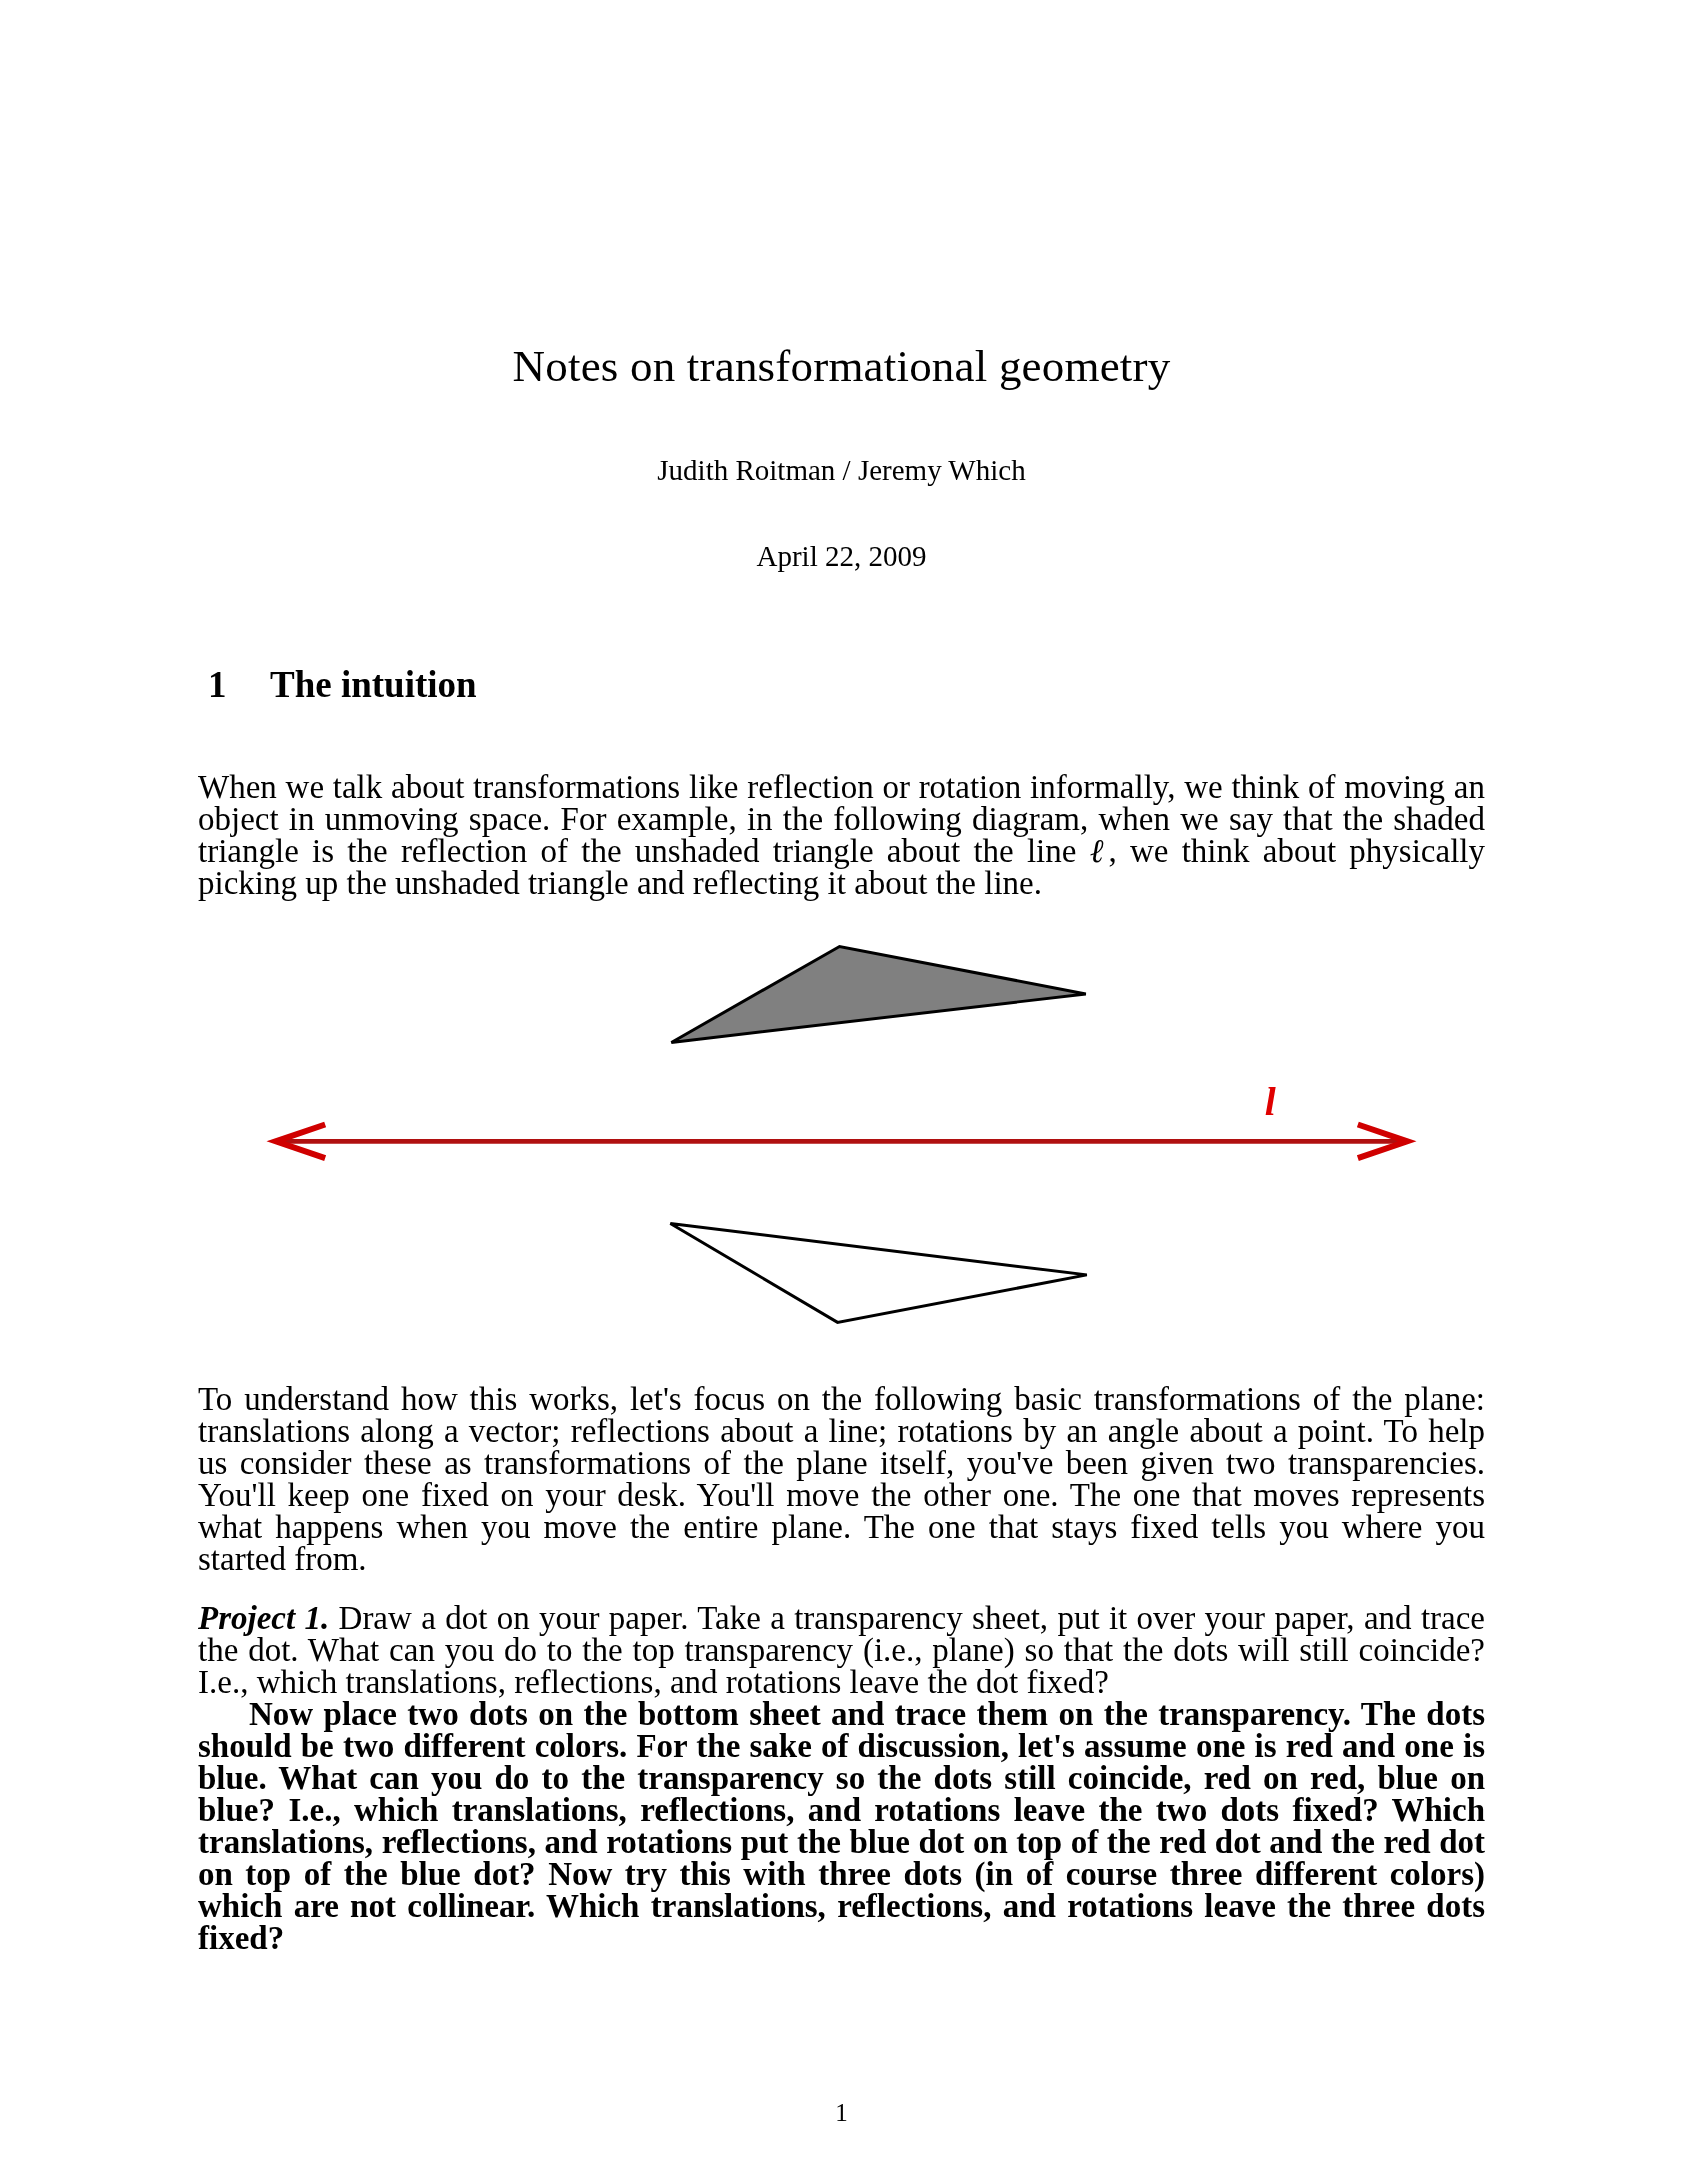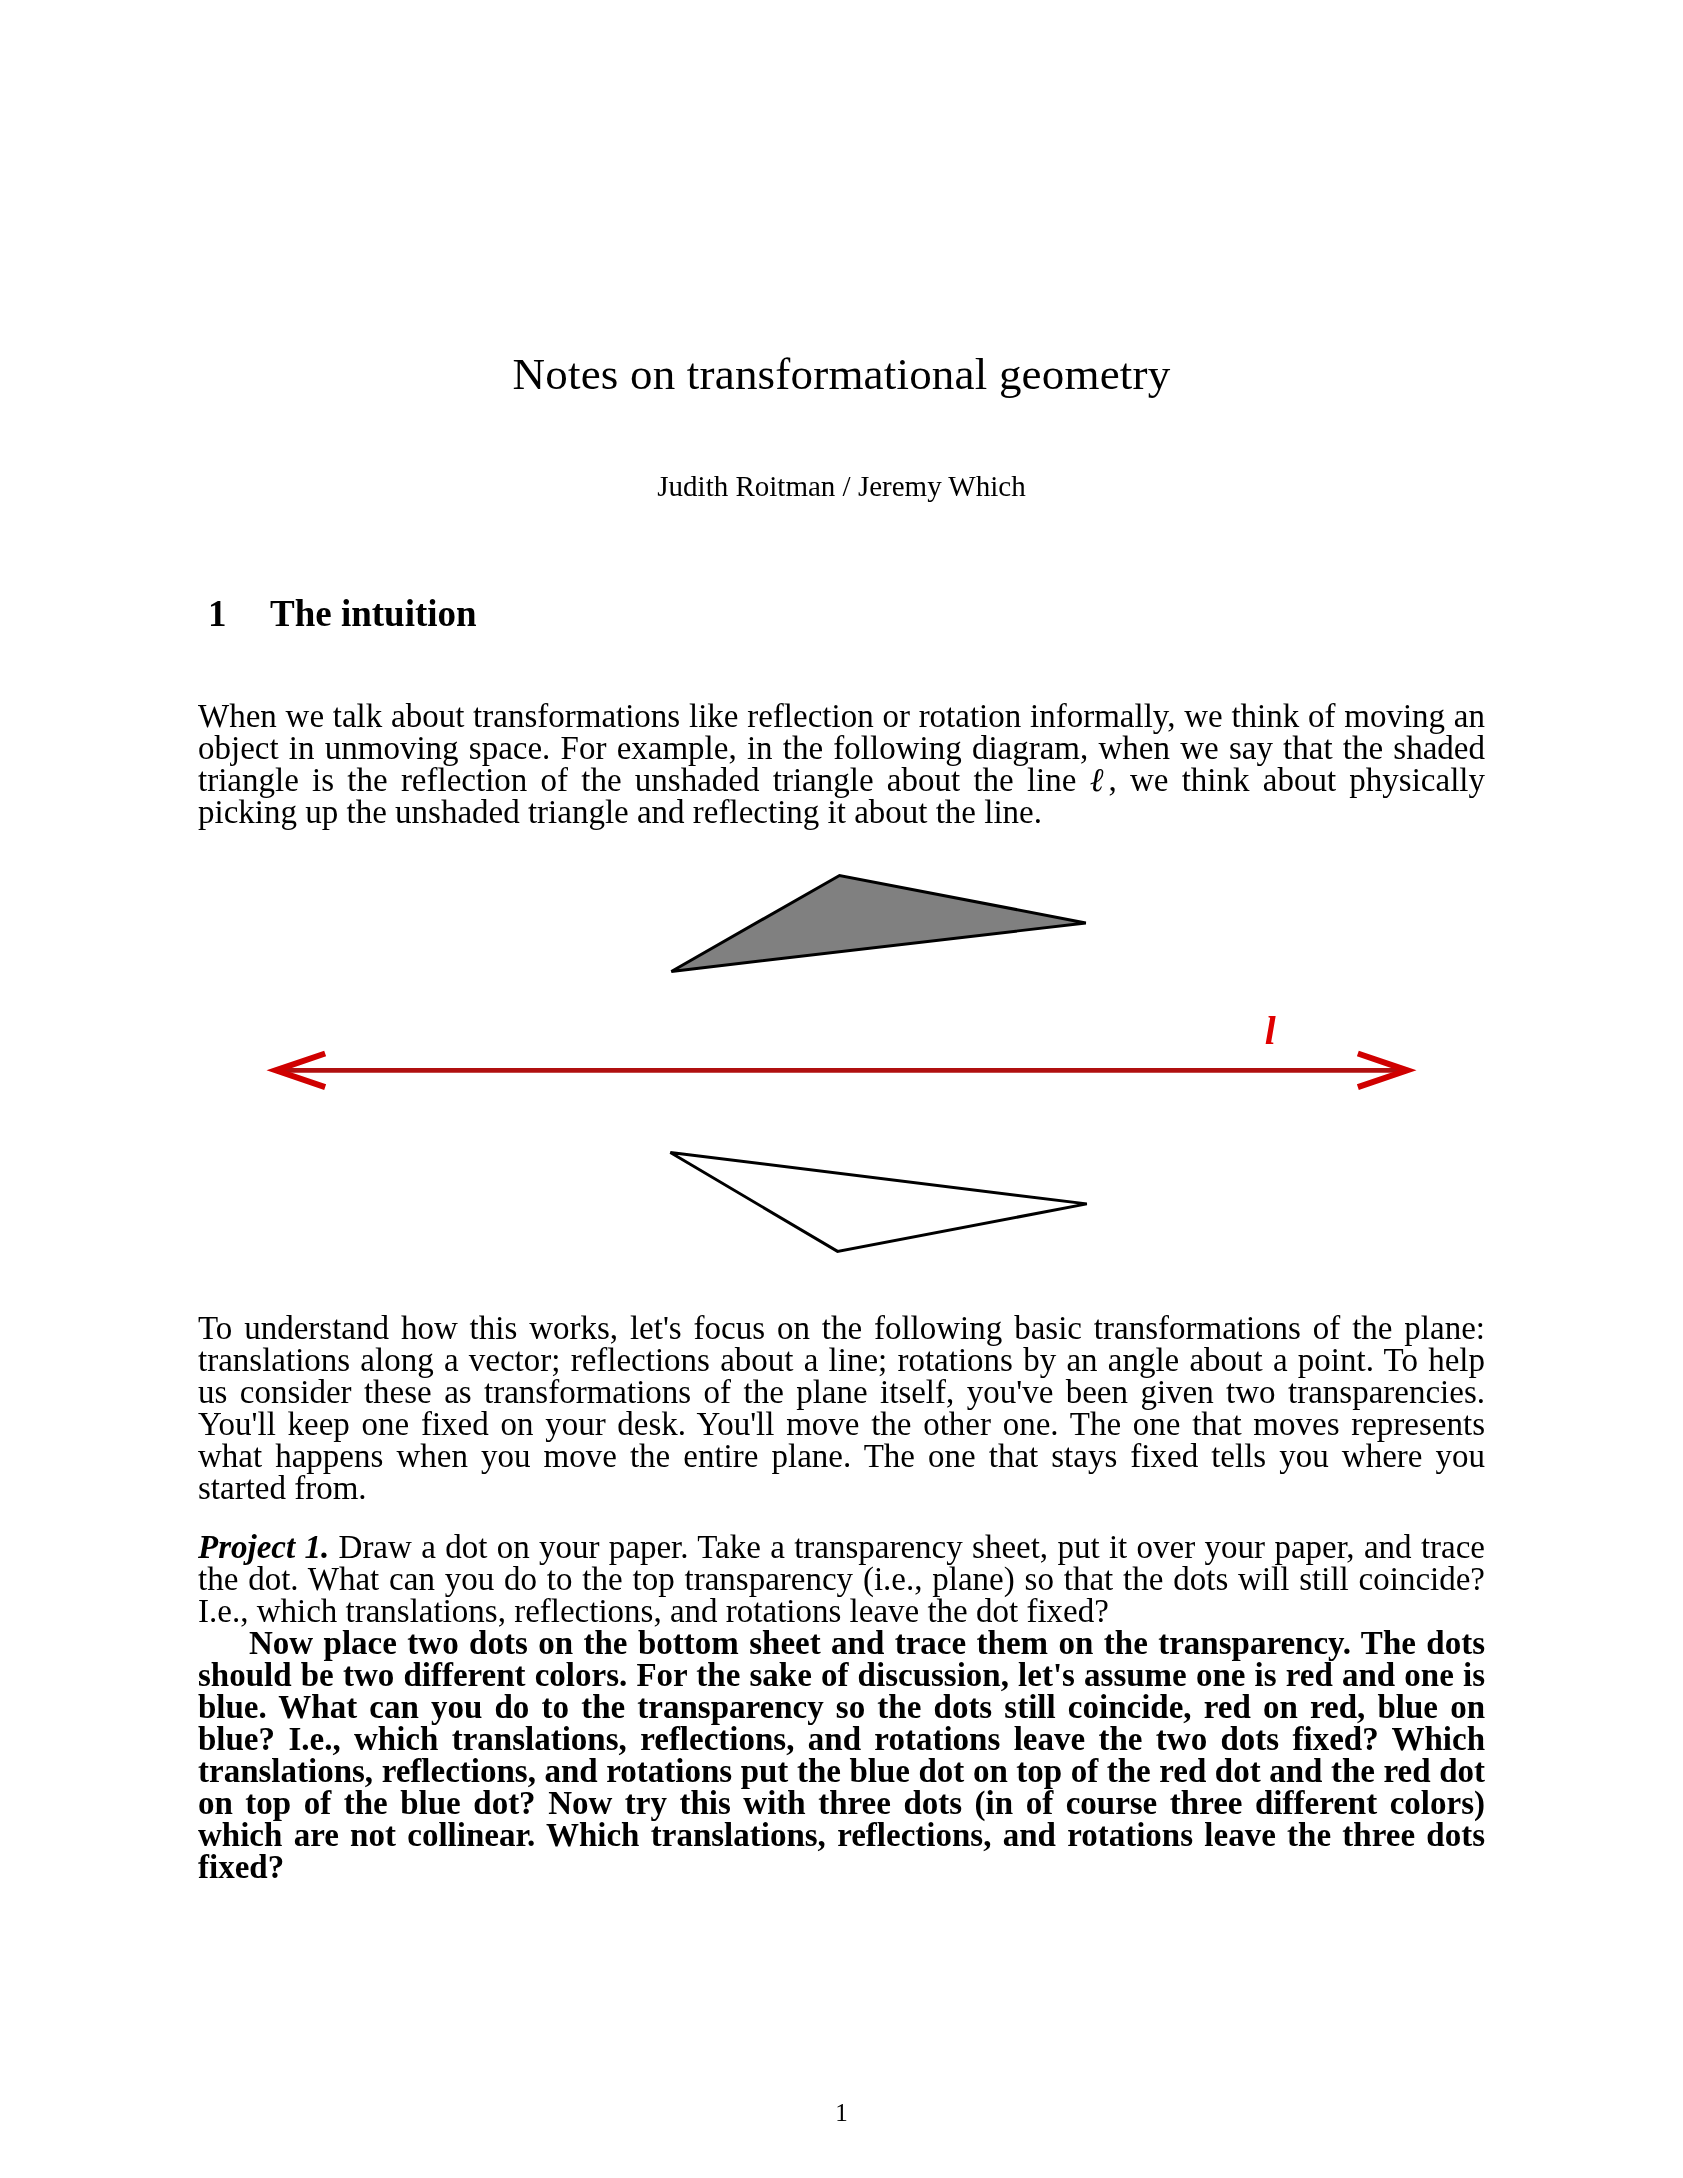--- a/index.html
+++ b/index.html
@@ -30,21 +30,21 @@
     left: 198px;
     top: 0;
     width: 1287px;
   }
 
   .doc-title {
     text-align: center;
     font-size: 45px;
     font-weight: normal;
     letter-spacing: 0.2px;
-    margin: 8px;
+    margin: 0;
     padding-top: 342px;
     line-height: 1.1;
   }
 
   .doc-authors {
     text-align: center;
     font-size: 29px;
     margin: 0;
     padding-top: 63px;
     line-height: 1.1;
@@ -113,20 +113,21 @@
 <body>
 
 <div class="page">
 
   <div class="content">
 
     <h1 class="doc-title">Notes on transformational geometry</h1>
 
     <div class="doc-authors">Judith Roitman / Jeremy Which</div>
 
+    <div class="doc-date">April 22, 2009</div>
 
     <h2 class="section-head">
       <span class="secnum">1</span><span>The intuition</span>
     </h2>
 
     <p class="body-par gap-after-head"><span>When we talk about transformations like reflection or rotation informally, we think of moving an object in unmoving space. For example, in the following diagram, when we say that the shaded triangle is the reflection of the unshaded triangle about the line </span><span class="script-l">ℓ</span><span>, we think about physically picking up the unshaded triangle and reflecting it about the line.</span></p>
 
     <div class="figure">
       <svg width="1287" height="457" viewBox="0 0 1300 462" xmlns="http://www.w3.org/2000/svg">
 

